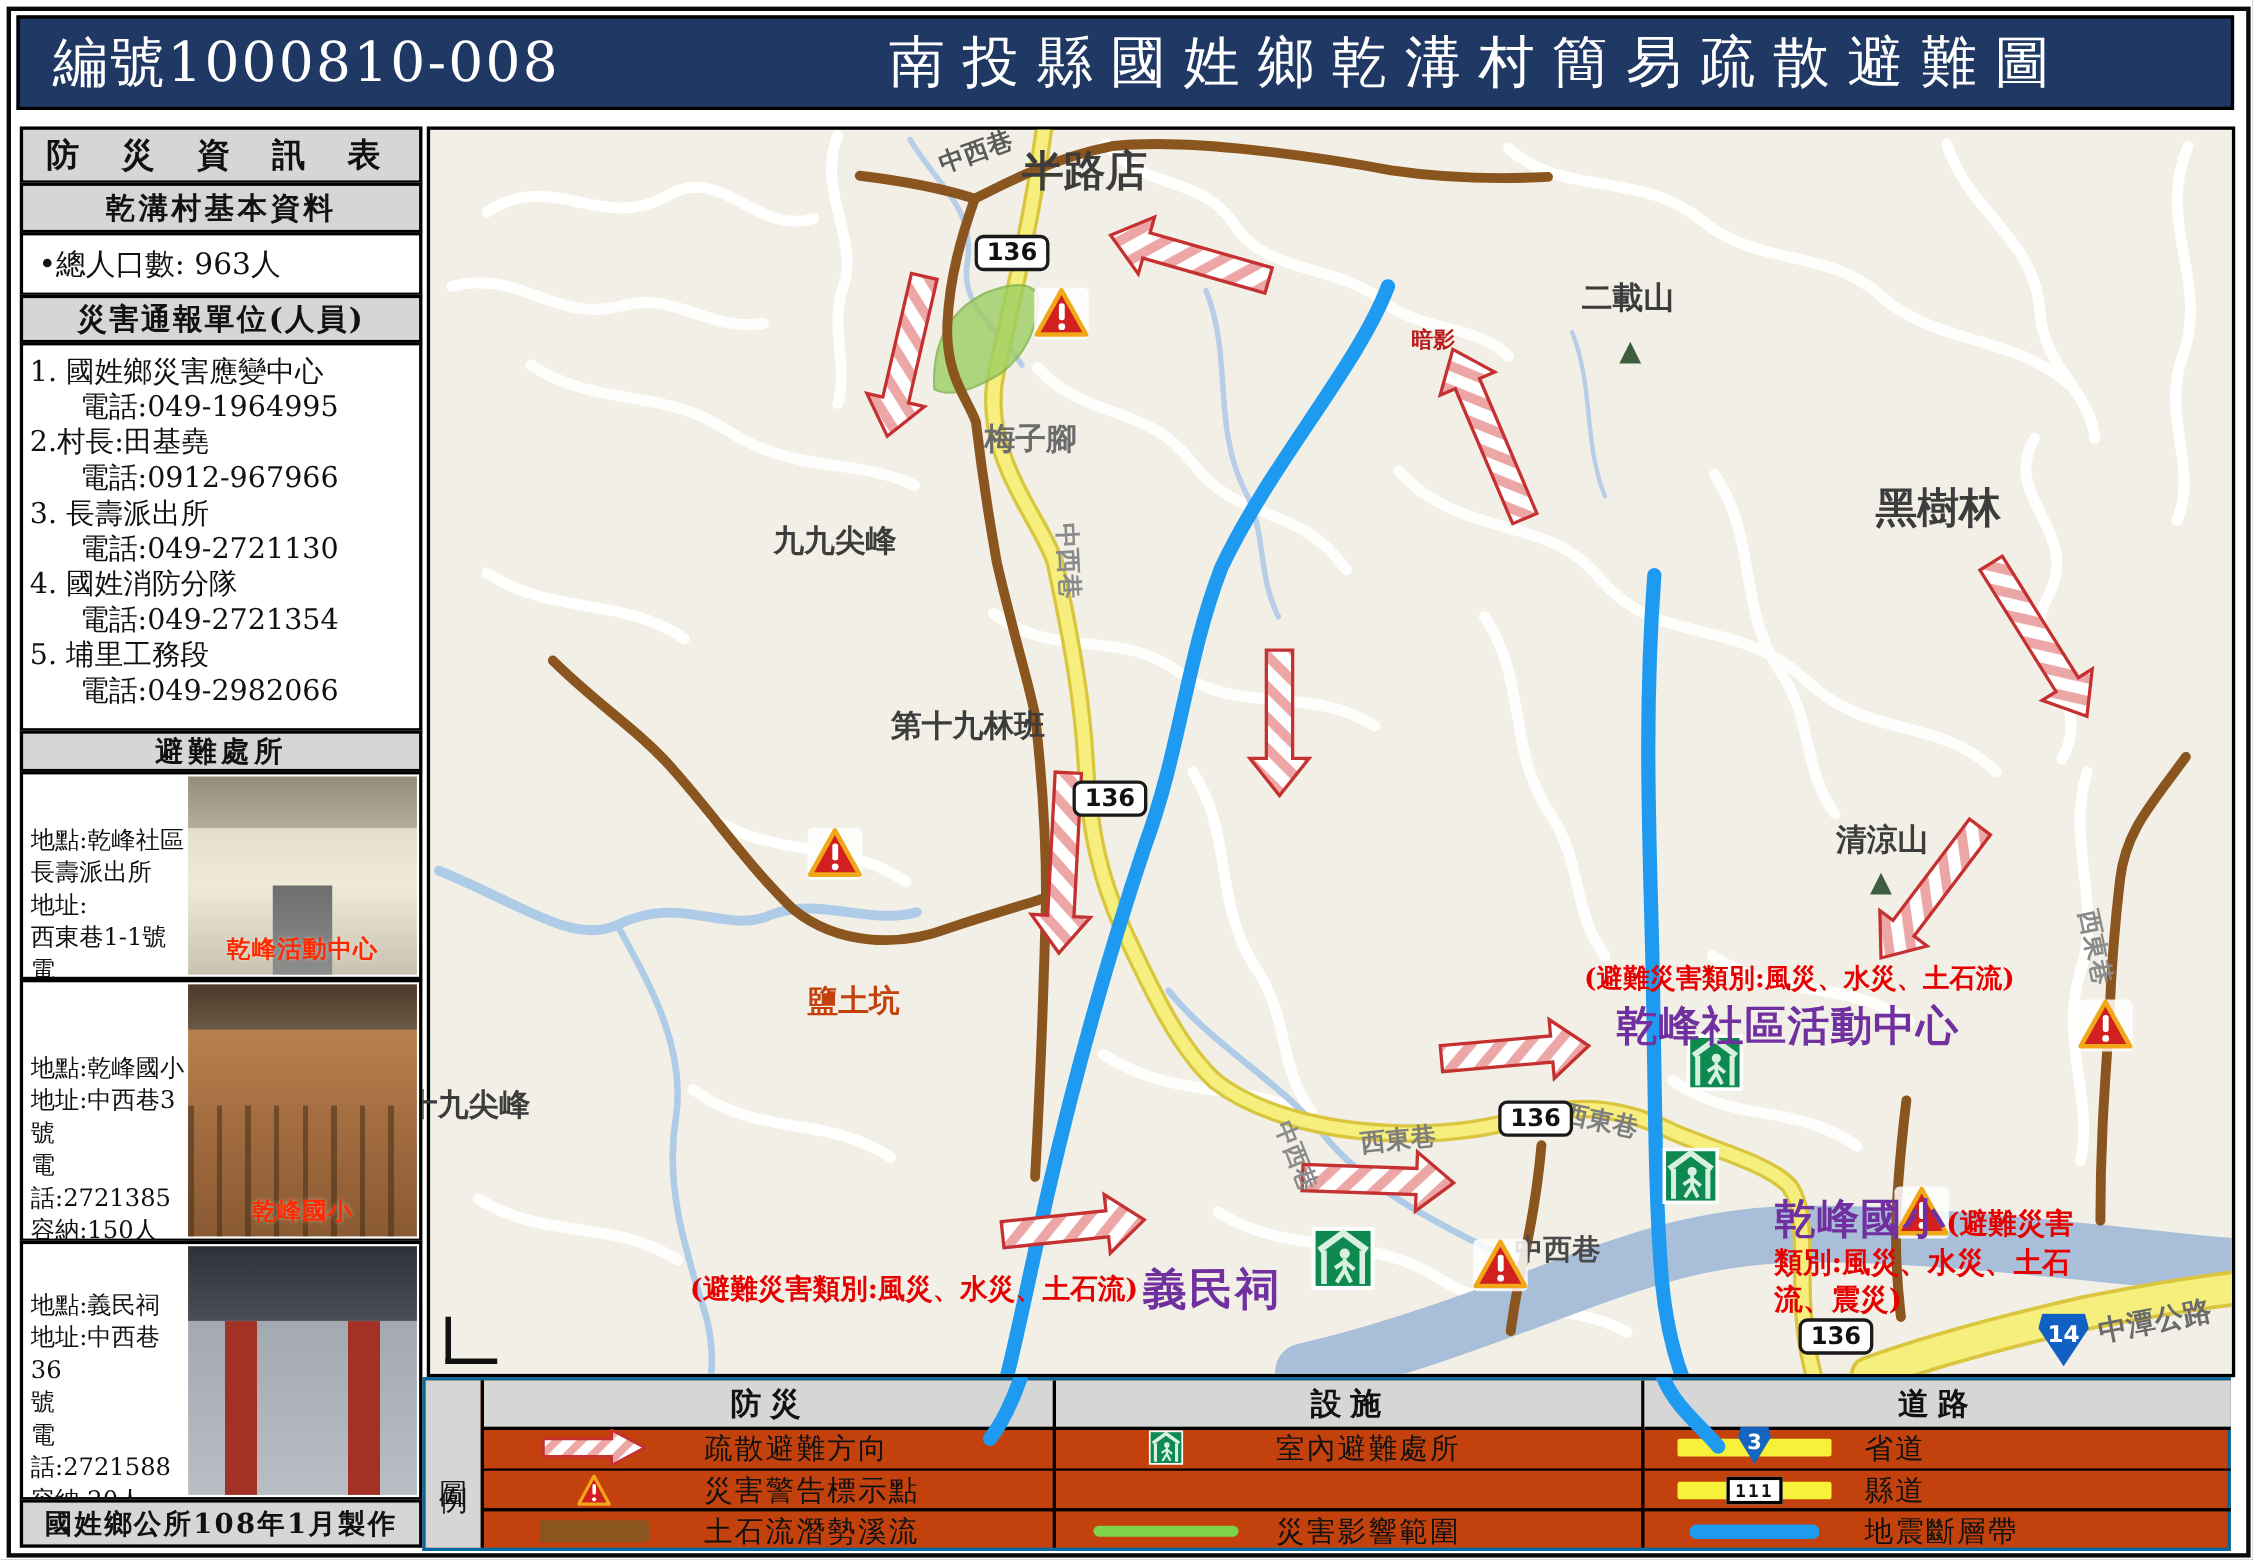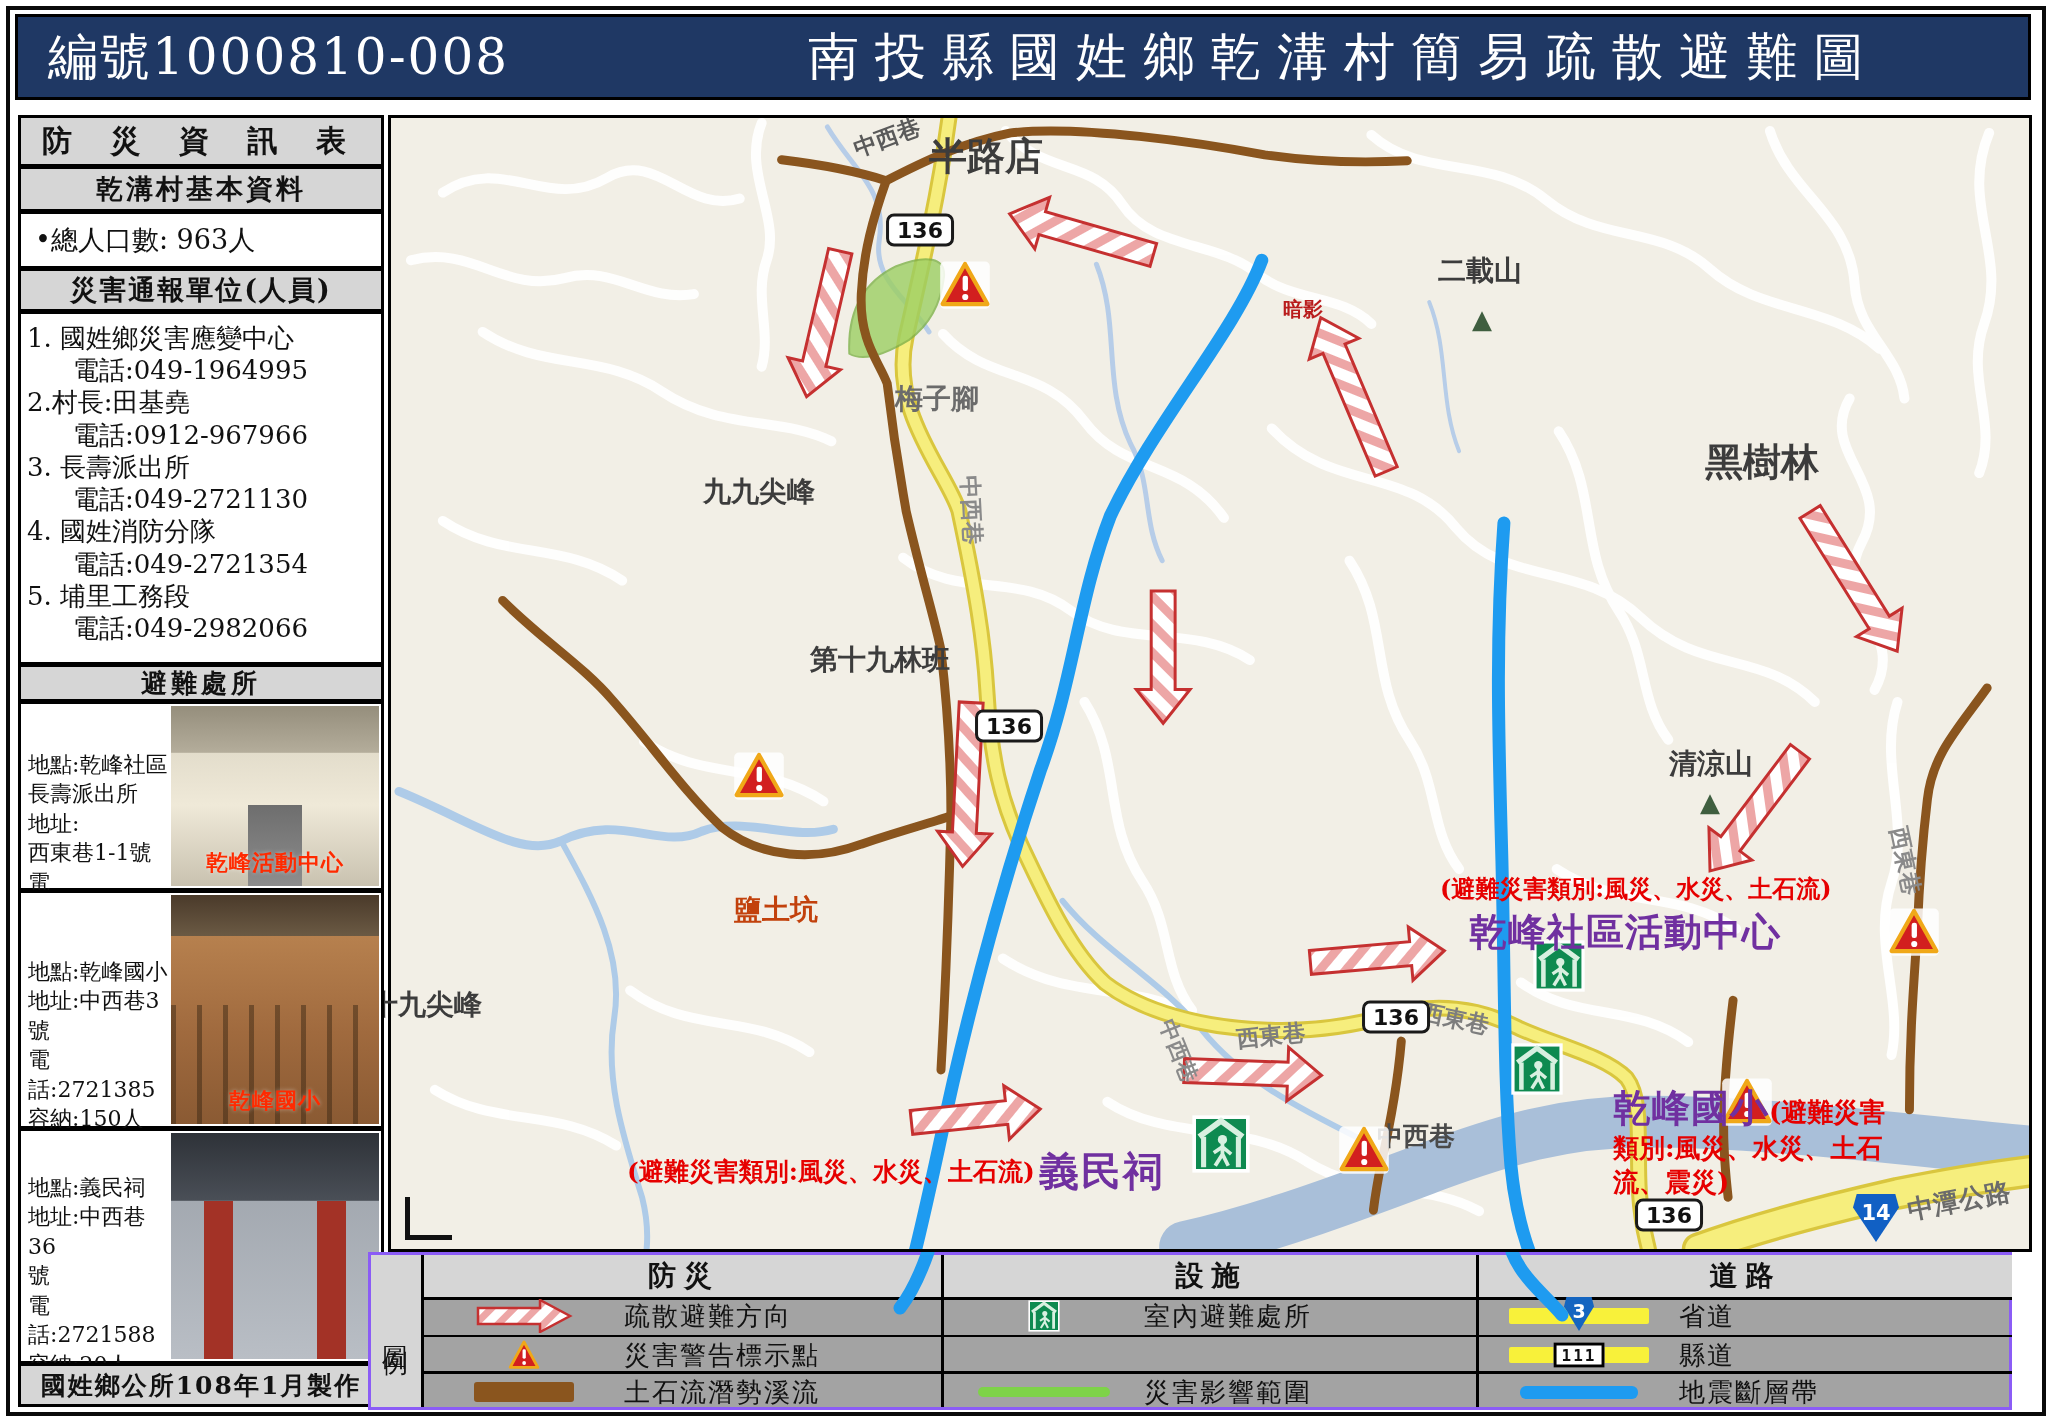--- a/index.html
+++ b/index.html
@@ -60,22 +60,22 @@
   #ann-yiminci .ann-purple{font-size:40px;margin-left:4px;letter-spacing:2px}
   #ann-activity{left:1049px;top:755px}
   #ann-activity .ann-red{font-size:24px;white-space:nowrap;display:block}
   #ann-activity .ann-purple{font-size:38px;letter-spacing:1px;display:block;margin:2px 0 0 29px;white-space:nowrap}
   #ann-school{left:1222px;top:965px;width:288px;line-height:1.3}
   #ann-school .ann-purple{font-size:38px;letter-spacing:1px}
   #ann-school .ann-red{font-size:26px}
   #scale-mark{position:absolute;left:14px;top:1079px;width:42px;height:38px;
               border-left:5px solid #111;border-bottom:5px solid #111}
   
-  #legend{position:absolute;left:368px;top:1252px;width:1644px;height:158px;background:#a3a3a3;
-          border:3px solid #8b5cf6;box-sizing:border-box;z-index:3;font-size:26px}
+  #legend{position:absolute;left:384px;top:1252px;width:1644px;height:158px;background:#c2410c;
+          border:3px solid #0369a1;box-sizing:border-box;z-index:3;font-size:26px}
   .lg-key{position:absolute;left:0;top:0;width:50px;height:100%;background:#d6d6d6;display:flex;
           align-items:center;justify-content:center}
   .vtext{writing-mode:vertical-rl;letter-spacing:6px;font-size:26px}
   .lg-col{position:absolute;top:0;height:100%;border-left:3px solid #000}
   .lg-h{position:absolute;left:0;right:0;top:0;height:42px;background:#d6d6d6;border-bottom:3px solid #000;
         display:flex;align-items:center;justify-content:center;font-size:28px;font-weight:bold;letter-spacing:8px}
   .lg-row{position:absolute;left:0;right:0;display:flex;align-items:center}
   .lg-ic{width:200px;display:flex;align-items:center;justify-content:center;position:relative}
   .lg-lab{letter-spacing:2px}
   .r1{top:42px;height:38px}

